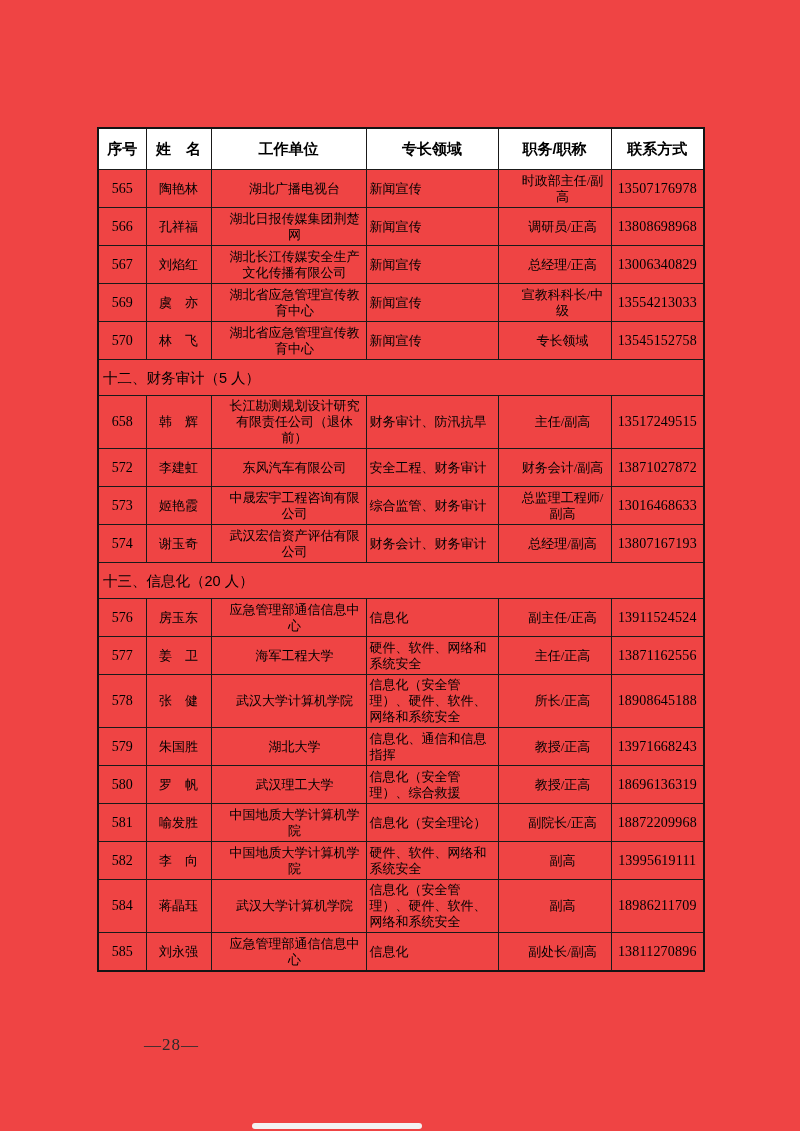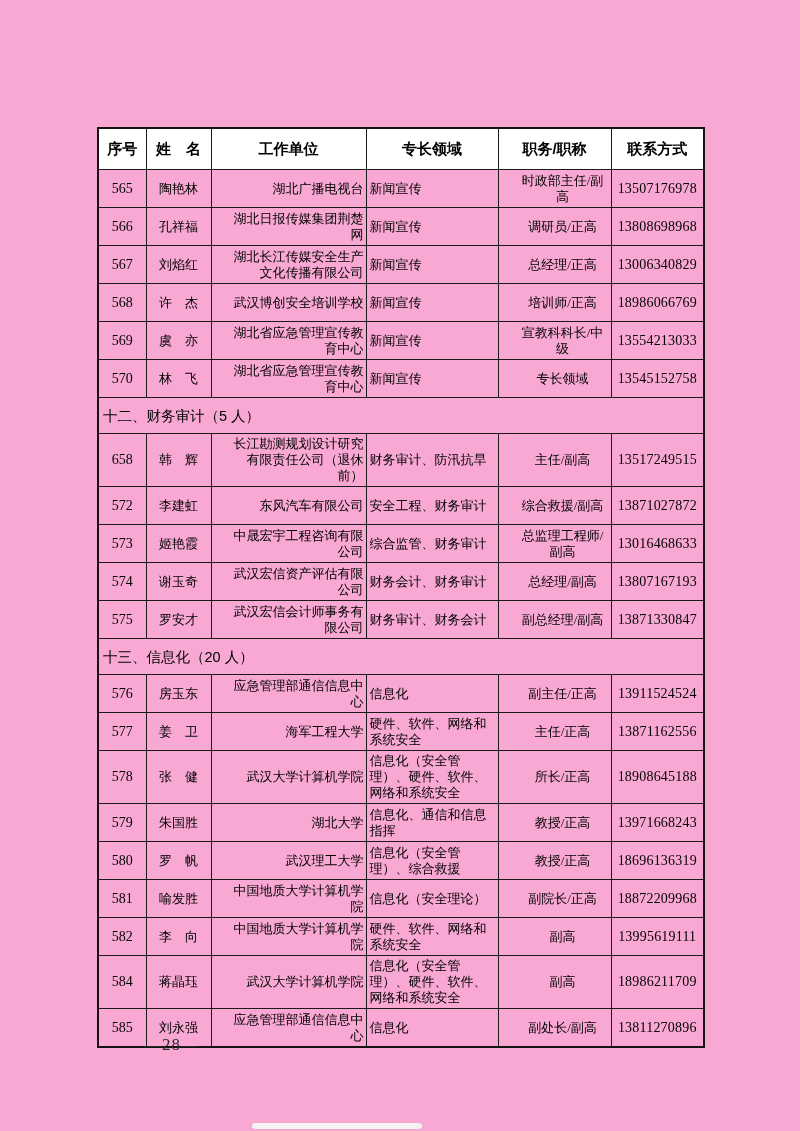--- a/index.html
+++ b/index.html
@@ -1,19 +1,19 @@
 <!DOCTYPE html>
 <html><head>
 <meta charset="utf-8">
 <style>
   html,body { margin:0; padding:0; background:#ffffff; }
   .page {
     position:relative;
     width:800px; height:1131px;
-    background:#f9a8d4;
+    background:#ef4444;
     color:#000;
     font-family:"Liberation Serif","DejaVu Serif",serif;
     overflow:hidden;
   }
   table.experts {
     position:absolute; left:97px; top:127px;
     width:606px;
     border-collapse:collapse;
     table-layout:fixed;
     border:2px solid #141414;
@@ -32,21 +32,21 @@
     padding:2px 2px;
     background:#ffffff;
   }
   .experts td {
     font-size:13px;
     line-height:16px;
     padding:2px 4px;
   }
   td.c-no    { text-align:center; font-size:14px; height:33px; }
   td.c-name  { text-align:center; }
-  td.c-unit  { text-align:right; padding-left:14px; padding-right:2px; }
+  td.c-unit  { text-align:center; padding-left:14px; padding-right:2px; }
   td.c-field { text-align:left; padding-left:3px; padding-right:2px; }
   td.c-title { text-align:center; padding-left:18px; padding-right:2px; }
   td.c-phone { text-align:center; font-size:14px; letter-spacing:0.2px; }
   td.section {
     font-family:"Liberation Sans","DejaVu Sans",sans-serif;
     font-weight:normal;
     font-size:14.5px;
     text-align:left;
     height:29px;
     padding:3px 4px;
@@ -111,28 +111,20 @@
         </tr>
         <tr>
           <td class="c-no">567</td>
           <td class="c-name">刘焰红</td>
           <td class="c-unit">湖北长江传媒安全生产文化传播有限公司</td>
           <td class="c-field">新闻宣传</td>
           <td class="c-title">总经理/正高</td>
           <td class="c-phone">13006340829</td>
         </tr>
         <tr>
-          <td class="c-no">568</td>
-          <td class="c-name">许　杰</td>
-          <td class="c-unit">武汉博创安全培训学校</td>
-          <td class="c-field">新闻宣传</td>
-          <td class="c-title">培训师/正高</td>
-          <td class="c-phone">18986066769</td>
-        </tr>
-        <tr>
           <td class="c-no">569</td>
           <td class="c-name">虞　亦</td>
           <td class="c-unit">湖北省应急管理宣传教育中心</td>
           <td class="c-field">新闻宣传</td>
           <td class="c-title">宣教科科长/中级</td>
           <td class="c-phone">13554213033</td>
         </tr>
         <tr>
           <td class="c-no">570</td>
           <td class="c-name">林　飞</td>
@@ -150,48 +142,40 @@
           <td class="c-unit">长江勘测规划设计研究有限责任公司（退休前）</td>
           <td class="c-field">财务审计、防汛抗旱</td>
           <td class="c-title">主任/副高</td>
           <td class="c-phone">13517249515</td>
         </tr>
         <tr>
           <td class="c-no">572</td>
           <td class="c-name">李建虹</td>
           <td class="c-unit">东风汽车有限公司</td>
           <td class="c-field">安全工程、财务审计</td>
-          <td class="c-title">综合救援/副高</td>
+          <td class="c-title">财务会计/副高</td>
           <td class="c-phone">13871027872</td>
         </tr>
         <tr>
           <td class="c-no">573</td>
           <td class="c-name">姬艳霞</td>
           <td class="c-unit">中晟宏宇工程咨询有限公司</td>
           <td class="c-field">综合监管、财务审计</td>
           <td class="c-title">总监理工程师/副高</td>
           <td class="c-phone">13016468633</td>
         </tr>
         <tr>
           <td class="c-no">574</td>
           <td class="c-name">谢玉奇</td>
           <td class="c-unit">武汉宏信资产评估有限公司</td>
           <td class="c-field">财务会计、财务审计</td>
           <td class="c-title">总经理/副高</td>
           <td class="c-phone">13807167193</td>
         </tr>
         <tr>
-          <td class="c-no">575</td>
-          <td class="c-name">罗安才</td>
-          <td class="c-unit">武汉宏信会计师事务有限公司</td>
-          <td class="c-field">财务审计、财务会计</td>
-          <td class="c-title">副总经理/副高</td>
-          <td class="c-phone">13871330847</td>
-        </tr>
-        <tr>
           <td colspan="6" class="section">十三、信息化（20 人）</td>
         </tr>
         <tr>
           <td class="c-no">576</td>
           <td class="c-name">房玉东</td>
           <td class="c-unit">应急管理部通信信息中心</td>
           <td class="c-field">信息化</td>
           <td class="c-title">副主任/正高</td>
           <td class="c-phone">13911524524</td>
         </tr>

